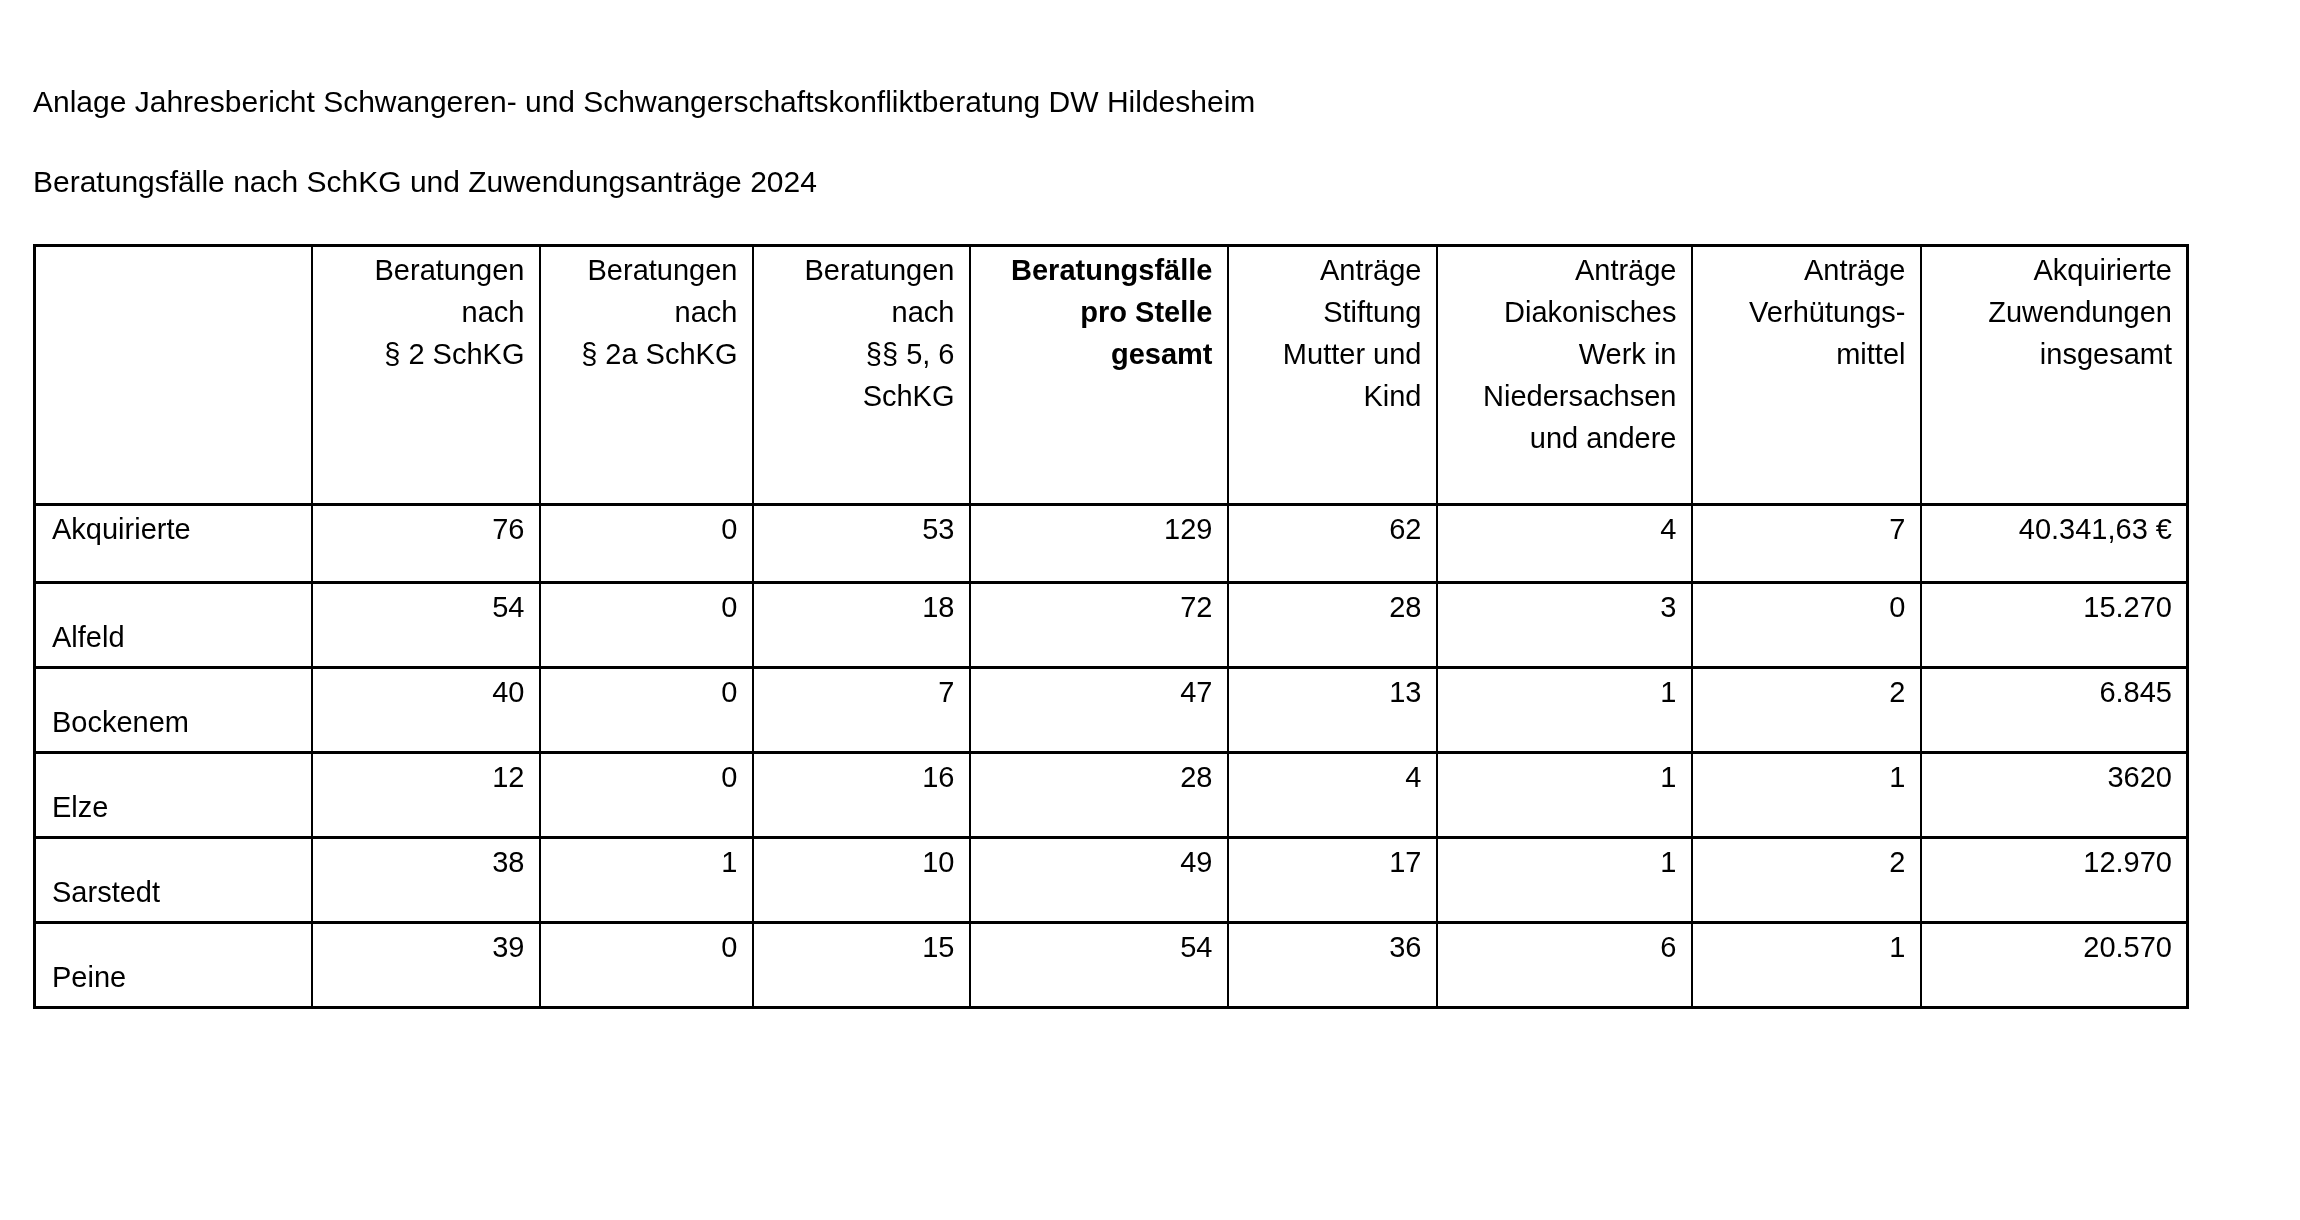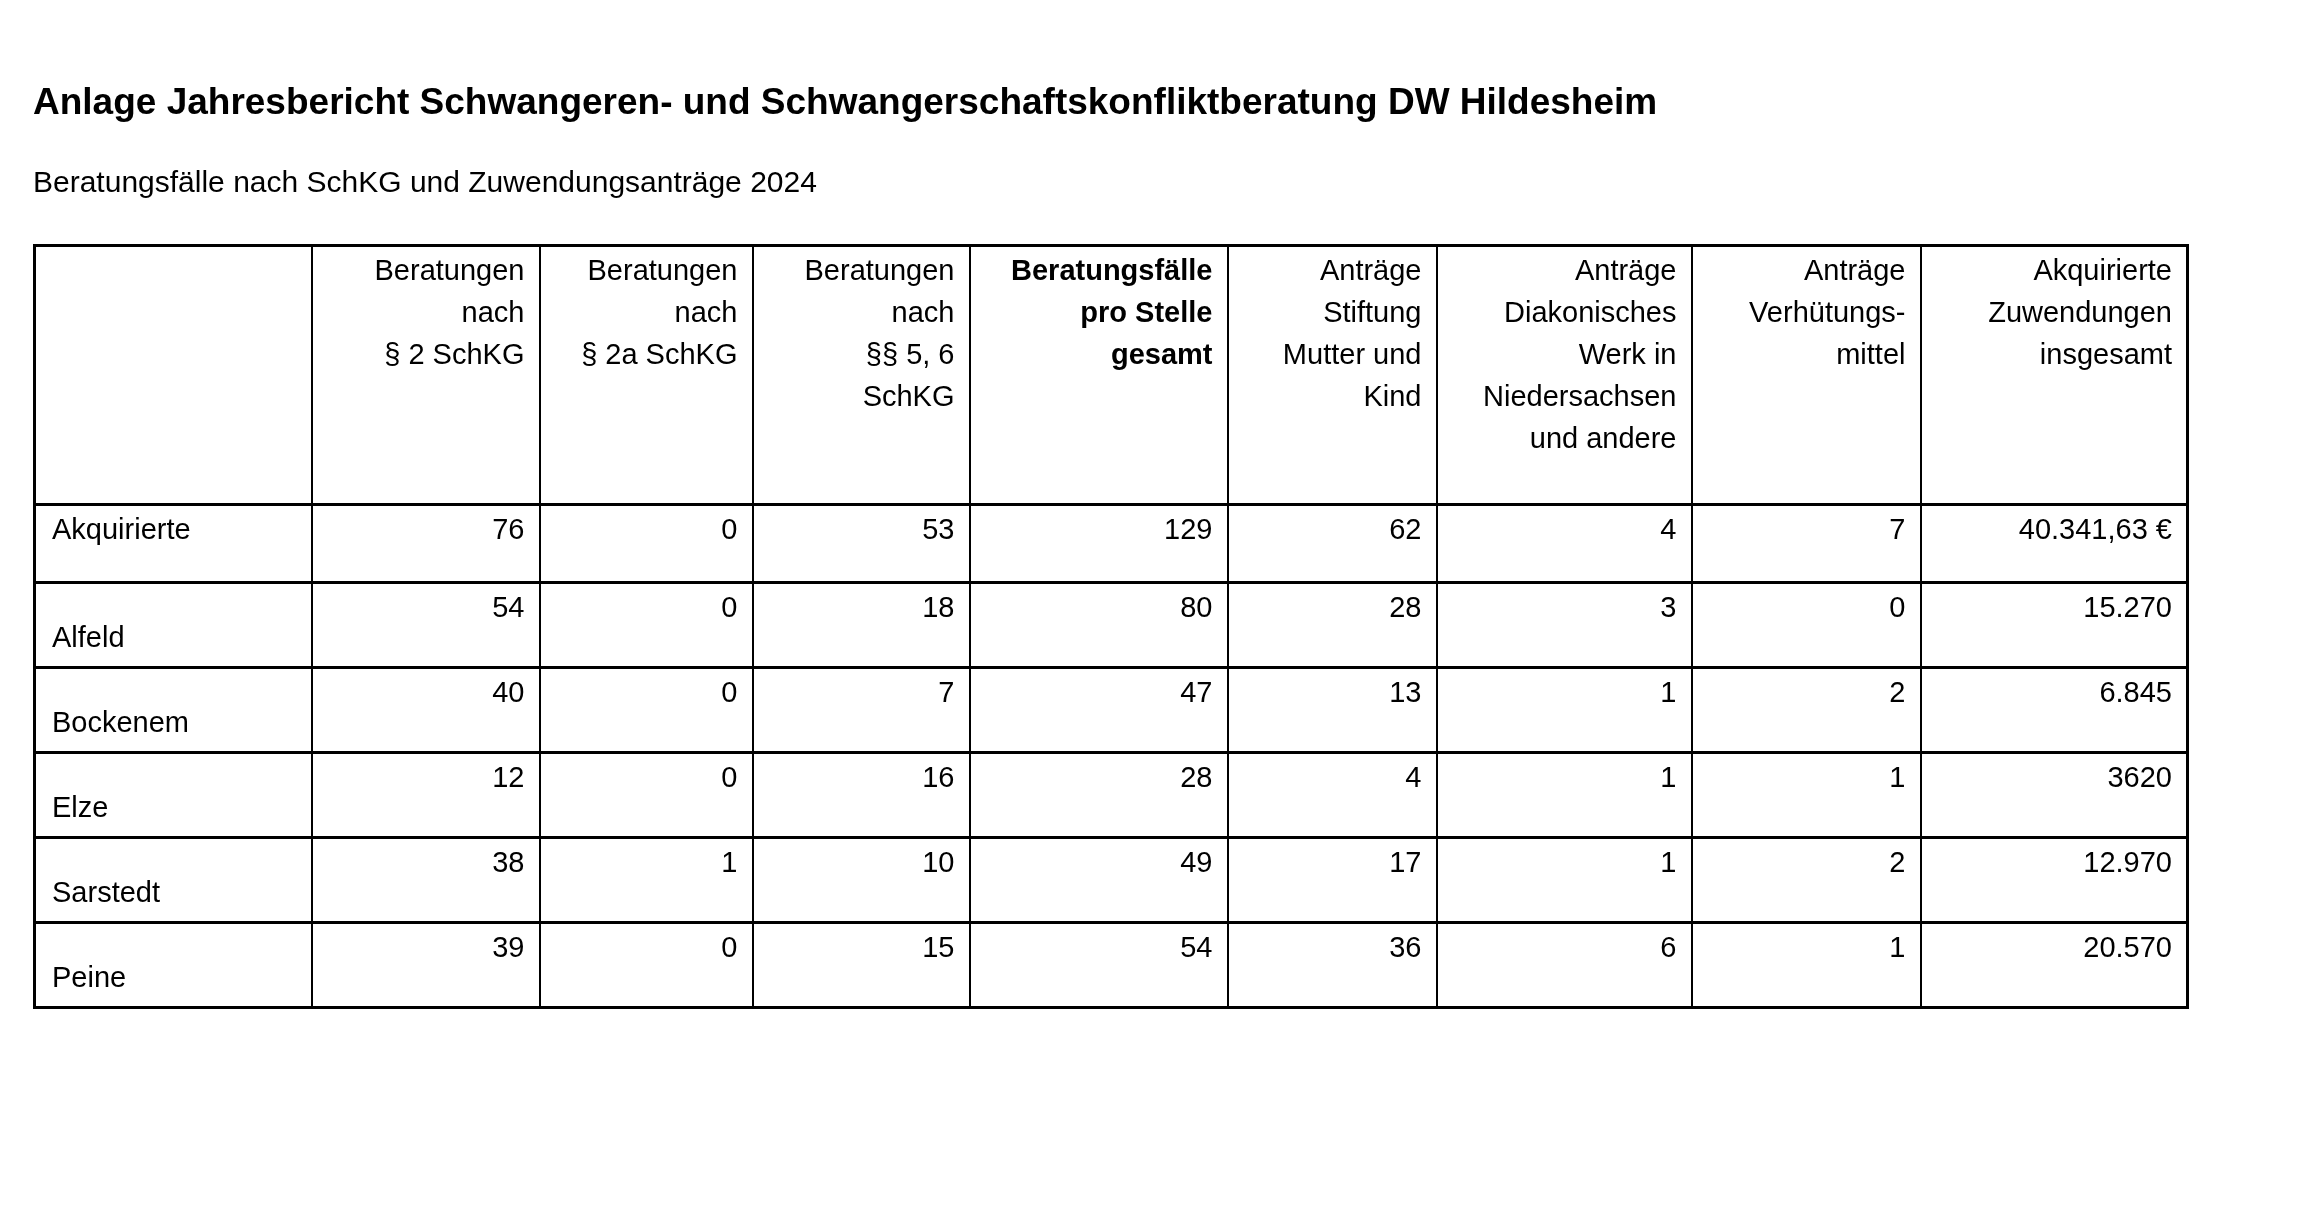--- a/index.html
+++ b/index.html
@@ -12,23 +12,23 @@
     background: #ffffff;
     color: #000000;
     font-family: "Liberation Sans", sans-serif;
     position: relative;
     overflow: hidden;
   }
   .doc-title {
     position: absolute;
     left: 33px;
     top: 84px;
-    font-size: 37px;
+    font-size: 30px;
     line-height: 36px;
-    font-weight: 700;
+    font-weight: 400;
     white-space: pre;
   }
   .doc-subtitle {
     position: absolute;
     left: 33px;
     top: 164px;
     font-size: 30px;
     line-height: 36px;
     font-weight: 400;
     white-space: pre;
@@ -137,21 +137,21 @@
       <td>62</td>
       <td>4</td>
       <td>7</td>
       <td>40.341,63 €</td>
     </tr>
     <tr>
       <td class="name vbottom">Alfeld</td>
       <td>54</td>
       <td>0</td>
       <td>18</td>
-      <td>80</td>
+      <td>72</td>
       <td>28</td>
       <td>3</td>
       <td>0</td>
       <td>15.270</td>
     </tr>
     <tr>
       <td class="name vbottom">Bockenem</td>
       <td>40</td>
       <td>0</td>
       <td>7</td>

